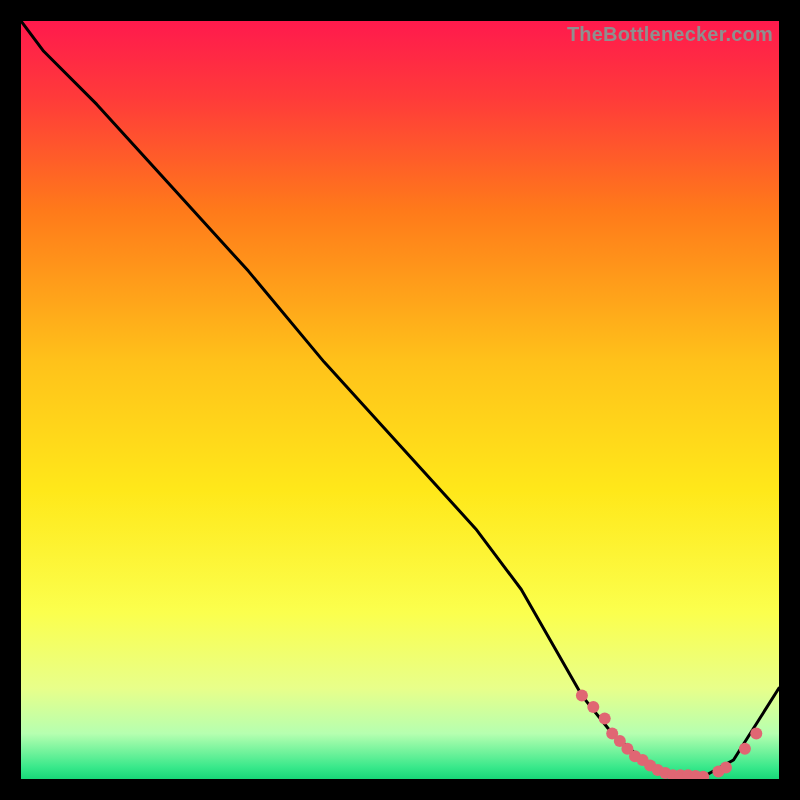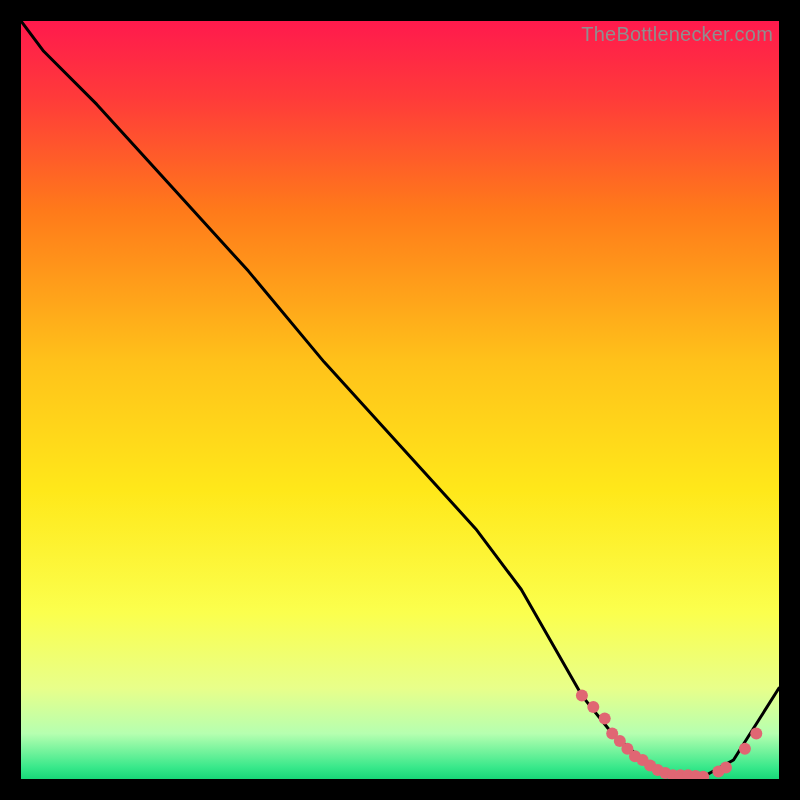--- a/index.html
+++ b/index.html
@@ -26,21 +26,21 @@
     width: 758px;
     height: 758px;
   }
   .watermark {
     position: absolute;
     top: 2px;
     right: 6px;
     color: #8f8f8f;
     font-size: 20px;
     letter-spacing: 0.2px;
-    font-weight: 400;
+    font-weight: 700;
   }
 </style>
 </head>
 <body>
 
 <div class="frame">
   <svg class="plot" viewBox="0 0 758 758" preserveAspectRatio="none">
     <defs>
       <linearGradient id="bg-grad" x1="0" y1="0" x2="0" y2="1">
 

